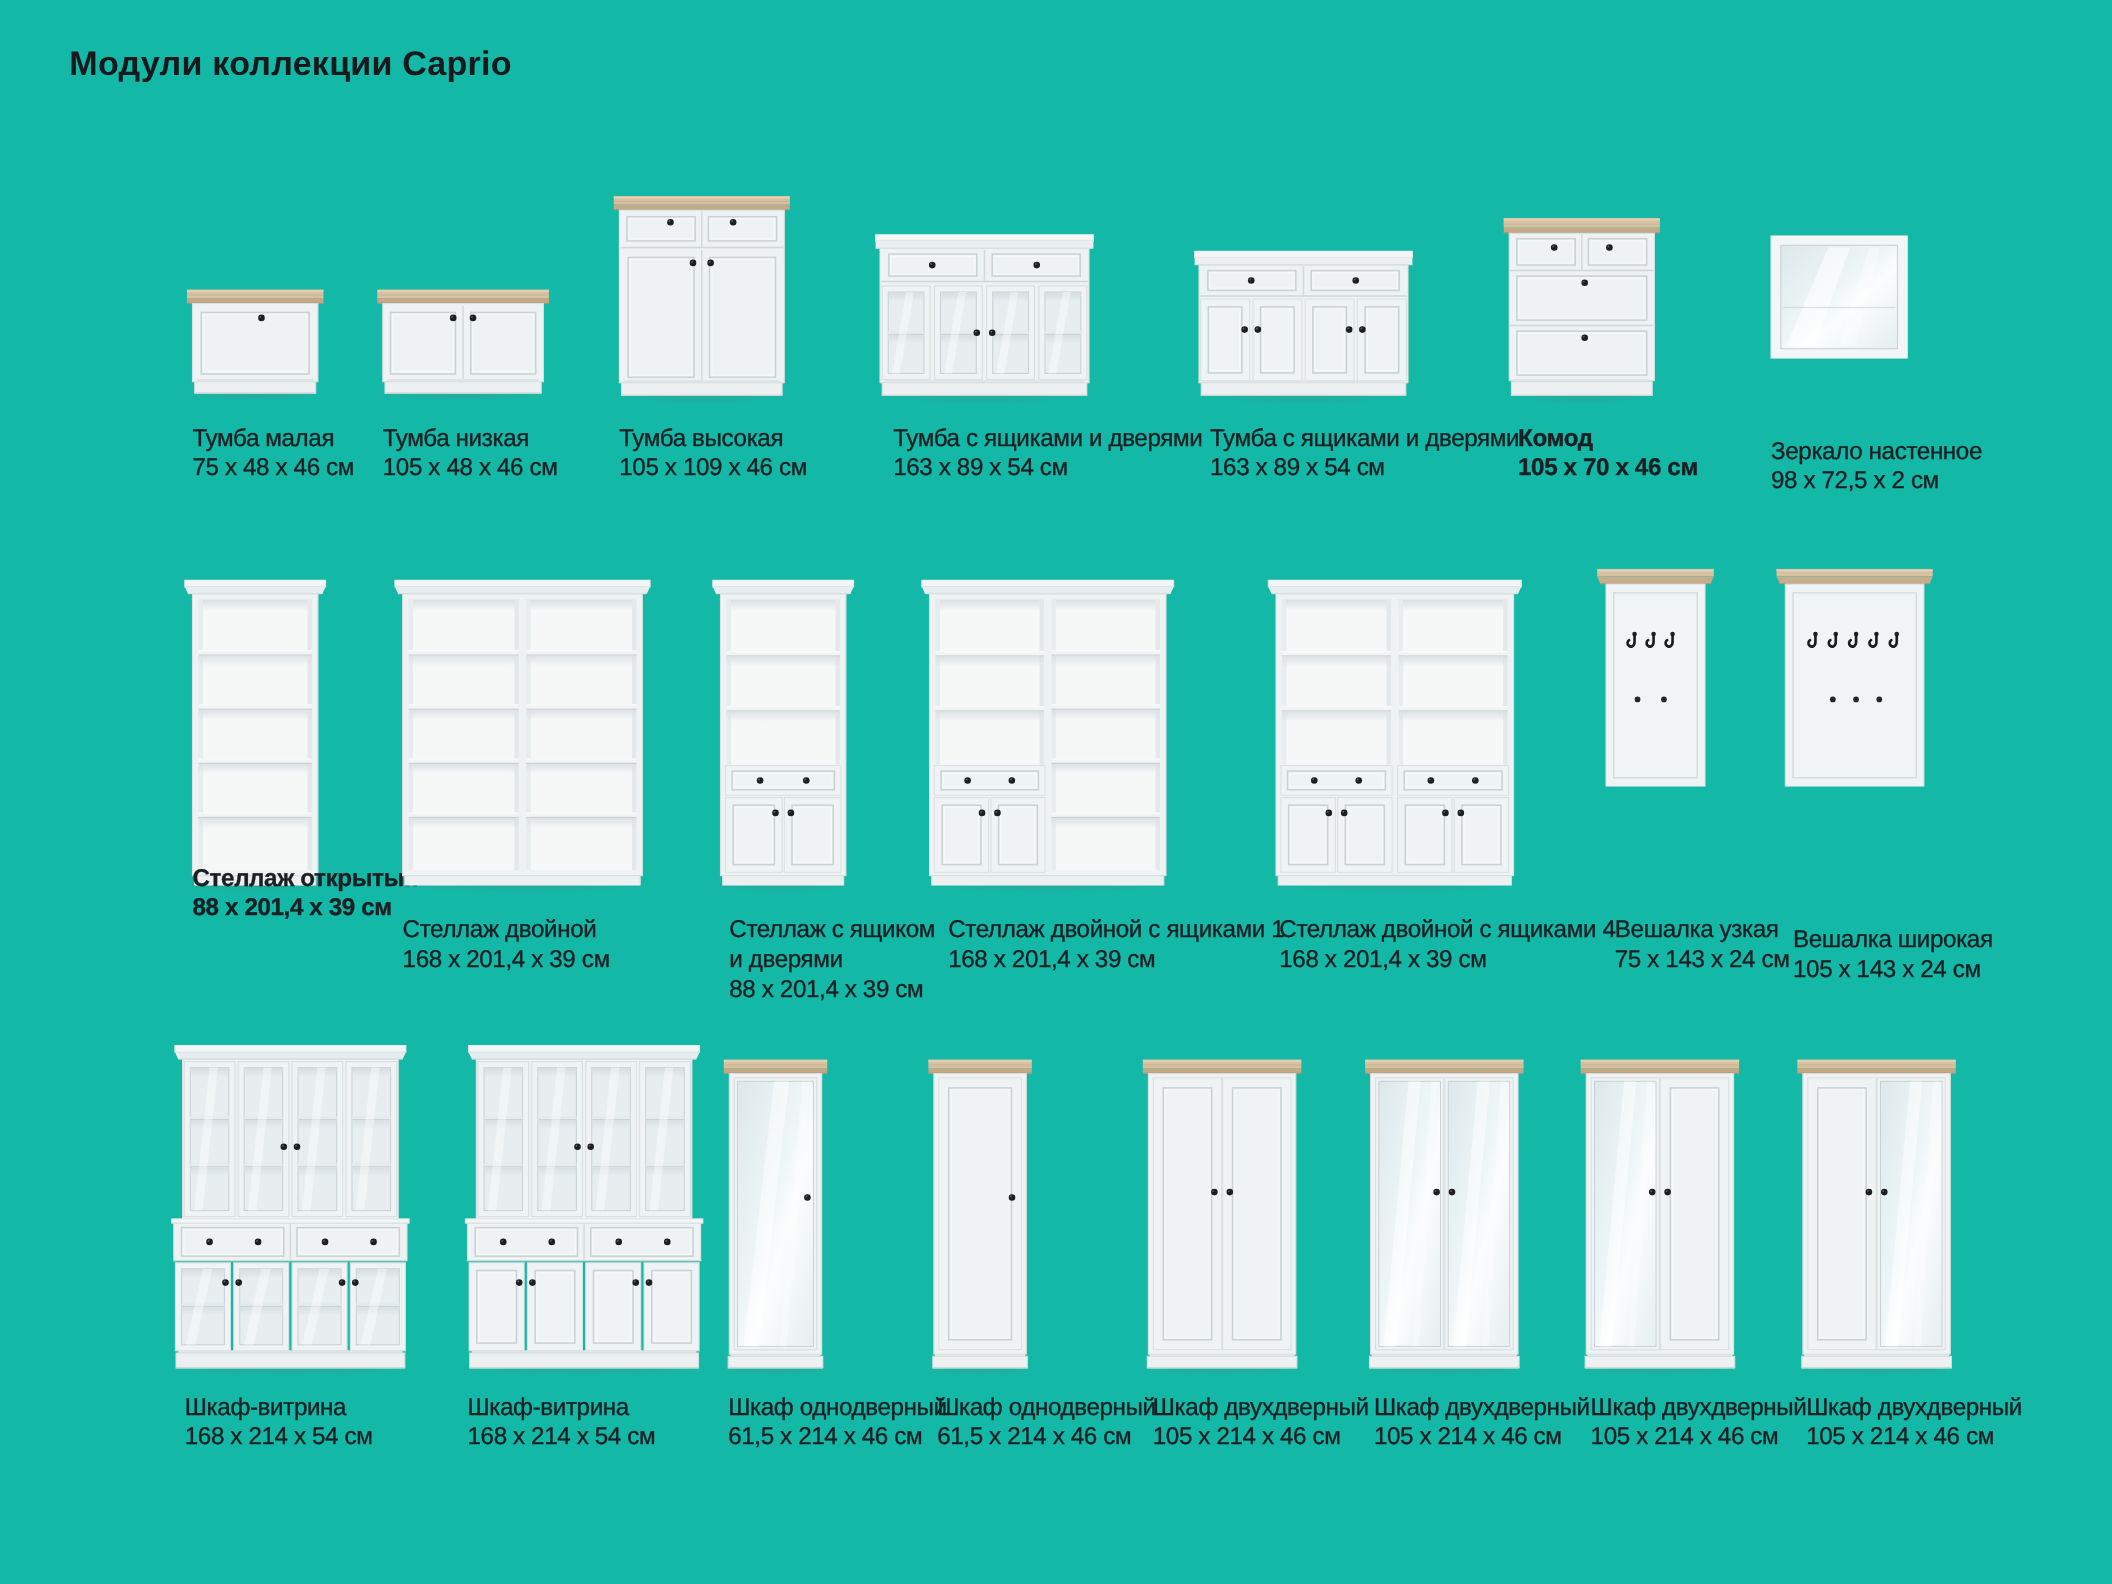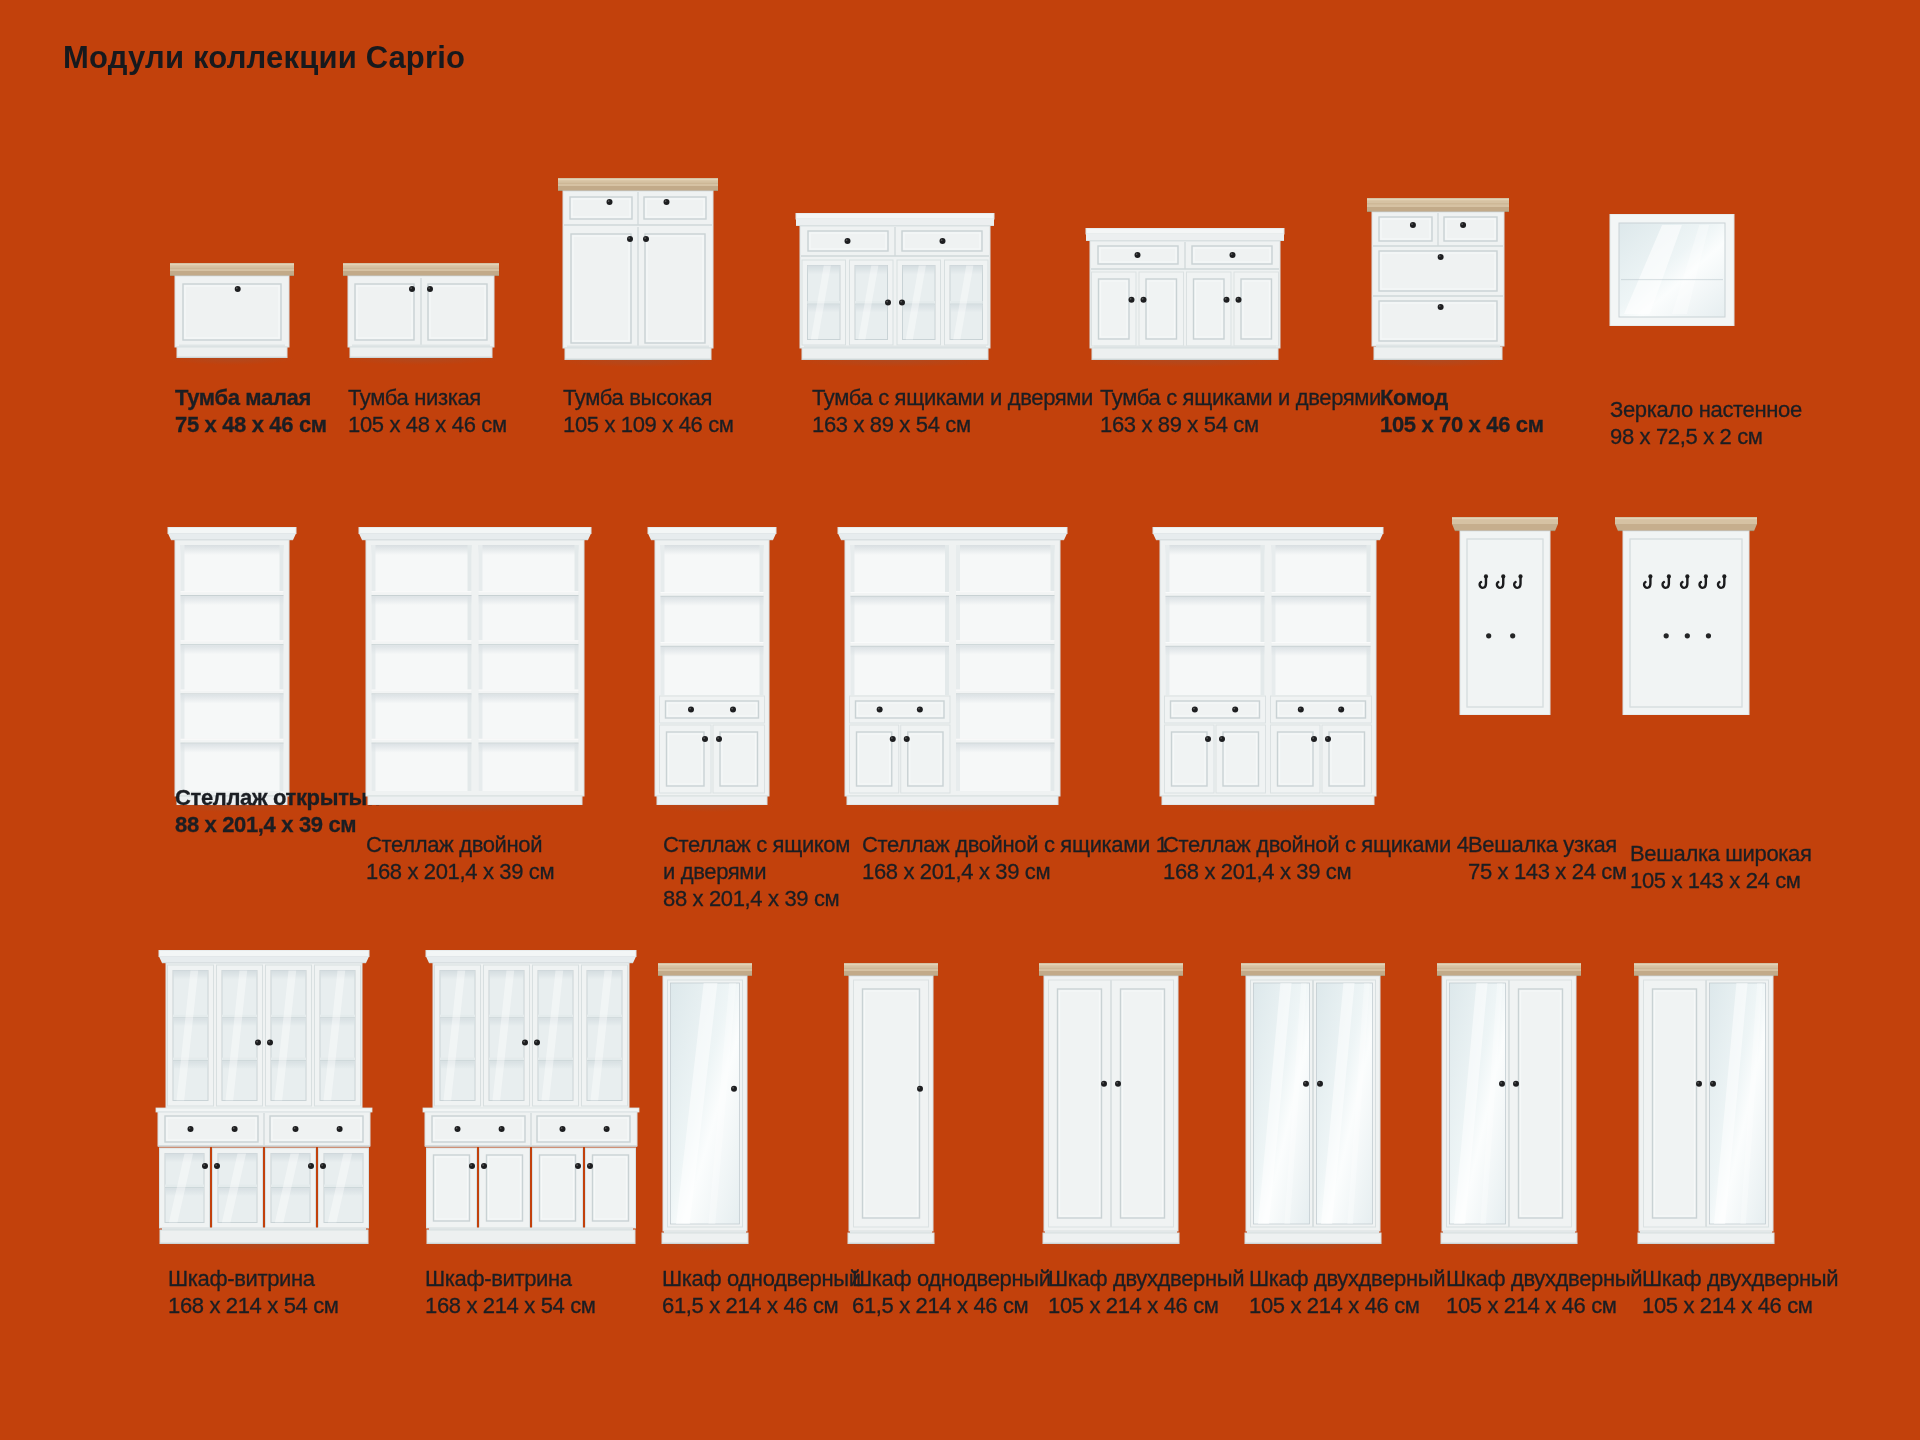--- a/index.html
+++ b/index.html
@@ -1,16 +1,16 @@
 <!DOCTYPE html>
 <html><head>
 <meta charset="utf-8">
 <style>
 html,body{margin:0;padding:0}
-#page{position:relative;width:1920px;height:1440px;background:#c2410c;overflow:hidden;font-family:"Liberation Sans",sans-serif}
+#page{position:relative;width:1920px;height:1440px;background:#14b8a6;overflow:hidden;font-family:"Liberation Sans",sans-serif}
 #title{position:absolute;left:63px;top:40px;font-size:31px;font-weight:700;color:#17191d;letter-spacing:.2px}
 .fig{position:absolute}
 .lbl{position:absolute;font-size:22px;line-height:27px;color:#1b1e23;-webkit-text-stroke:.3px #1b1e23;letter-spacing:-0.35px;white-space:pre-line}
 .shadow{position:absolute;background:radial-gradient(ellipse at 50% 50%, rgba(100,110,116,.18) 0%, rgba(100,110,116,0) 70%)}
 </style>
 </head>
 <body>
 
 <div id="page">
  <svg width="0" height="0" style="position:absolute">
@@ -41,21 +41,21 @@
         <rect x="-5" y="12.2" width="124" height="0.8" fill="#a8906f"></rect>
         <rect x="0" y="13" width="114" height="71" fill="#eff2f2" stroke="#dae0e1" stroke-width="1"></rect>
         <rect x="8" y="21" width="98" height="56" fill="none" stroke="#c9d2d4" stroke-width="1.4"></rect>
         <rect x="10" y="23" width="94" height="52" fill="none" stroke="#f6f8f8" stroke-width="1.2"></rect>
         <circle cx="62.7" cy="26" r="3" fill="#1d1e20"></circle>
         <circle cx="61.800000000000004" cy="25.1" r="0.9" fill="#5a5a5a"></circle>
         <rect x="4" y="81.5" width="106" height="2.5" fill="#dfe5e6"></rect>
         <rect x="2" y="84" width="110" height="11" fill="#edf0f0" stroke="#d8dfe0" stroke-width="1"></rect>
         <rect x="2" y="93.6" width="110" height="1.4" fill="#cfd7d8"></rect>
       </svg></div>
-    <div class="lbl" style="left: 175px; top: 384px; font-weight: bold;"><div>Тумба малая</div><div>75 x 48 x 46 см</div></div>
+    <div class="lbl" style="left: 175px; top: 384px;"><div>Тумба малая</div><div>75 x 48 x 46 см</div></div>
     <div class="shadow" style="left: 342px; top: 353px; width: 158px; height: 12px;"></div>
     <div class="fig" style="left: 336px; top: 263px; width: 170px; height: 95px;"><svg width="170" height="95" viewBox="-12 0 170 95">
         <rect x="-5" y="0" width="156" height="8" fill="#d6c2a3"></rect>
         <rect x="-5" y="1" width="156" height="1.3" fill="#e3d3b7"></rect>
         <rect x="-5" y="4.8" width="156" height="0.9" fill="#c9b291"></rect>
         <rect x="-5" y="8" width="156" height="5" fill="#c2aa89"></rect>
         <rect x="-5" y="12.2" width="156" height="0.8" fill="#a8906f"></rect>
         <rect x="0" y="13" width="146" height="71" fill="#eff2f2" stroke="#dae0e1" stroke-width="1"></rect>
         <line x1="73" y1="15" x2="73" y2="82" stroke="#d3dadc" stroke-width="1.4"></line>
         <rect x="7" y="21" width="59" height="56" fill="none" stroke="#c9d2d4" stroke-width="1.4"></rect>

